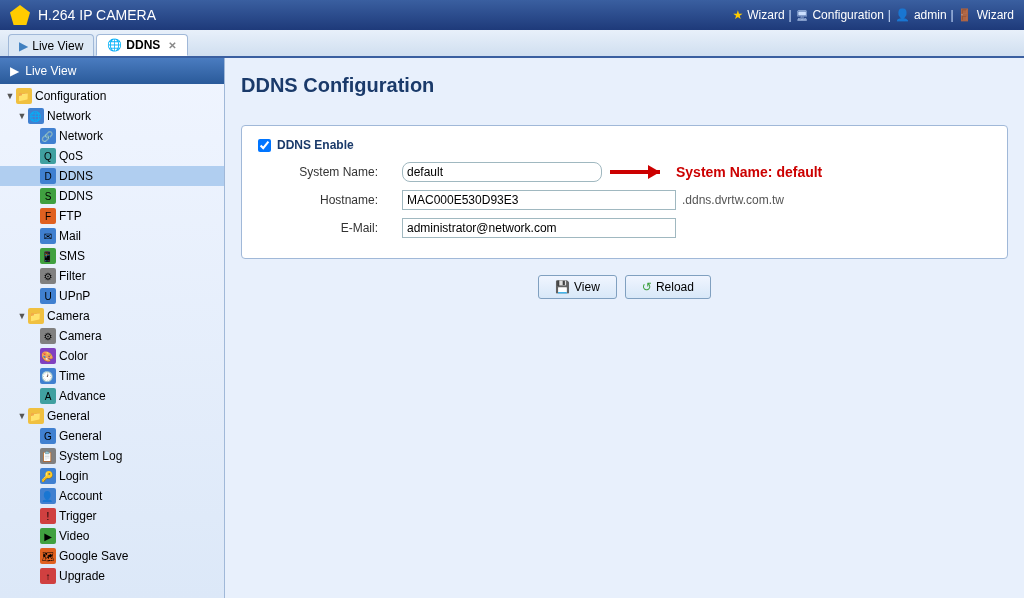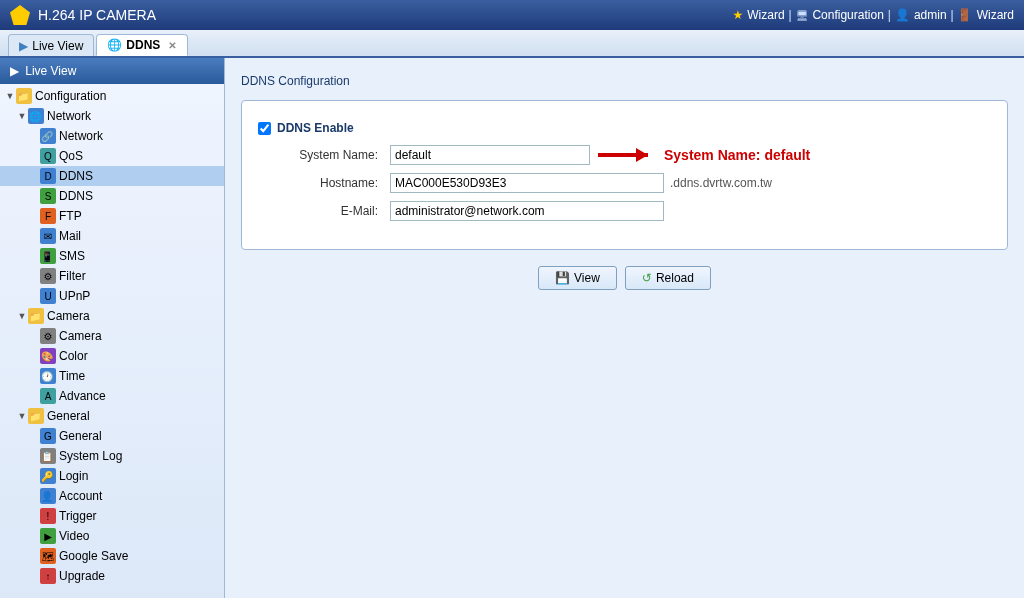--- a/index.html
+++ b/index.html
@@ -100,62 +100,62 @@
 
     
     #content {
       flex: 1;
       background: #e8f0fc;
       padding: 16px;
       overflow: auto;
     }
 
     .page-title {
-      font-size: 12px;
-      font-weight: normal;
+      font-size: 20px;
+      font-weight: bold;
       color: #1a3a6a;
-      margin-bottom: 12px;
+      margin-bottom: 28px;
     }
 
     .config-box {
       background: white;
       border: 1px solid #a0b8d8;
       border-radius: 4px;
-      padding: 20px 16px;
+      padding: 12px 16px;
       margin-bottom: 16px;
     }
 
     .enable-row {
       display: flex;
       align-items: center;
       gap: 6px;
       margin-bottom: 10px;
       font-weight: bold;
       color: #1a3a6a;
     }
 
     .form-row {
       display: flex;
       align-items: center;
       margin-bottom: 8px;
     }
     .form-label {
       text-align: right;
       width: 120px;
-      margin-right: 12px;
+      margin-right: 24px;
       color: #333;
       flex-shrink: 0;
     }
     .form-input {
       border: 1px solid #a0b8c0;
       padding: 2px 4px;
       font-size: 12px;
       background: white;
     }
-    .form-input-short { width: 200px; }
+    .form-input-short { width: 200px; border-radius: 8px; }
     .form-input-medium { width: 274px; }
     .form-suffix { margin-left: 6px; color: #555; font-size: 12px; }
 
     .arrow-annotation {
       display: inline-flex;
       align-items: center;
       gap: 6px;
       margin-left: 8px;
     }
     .red-arrow {

